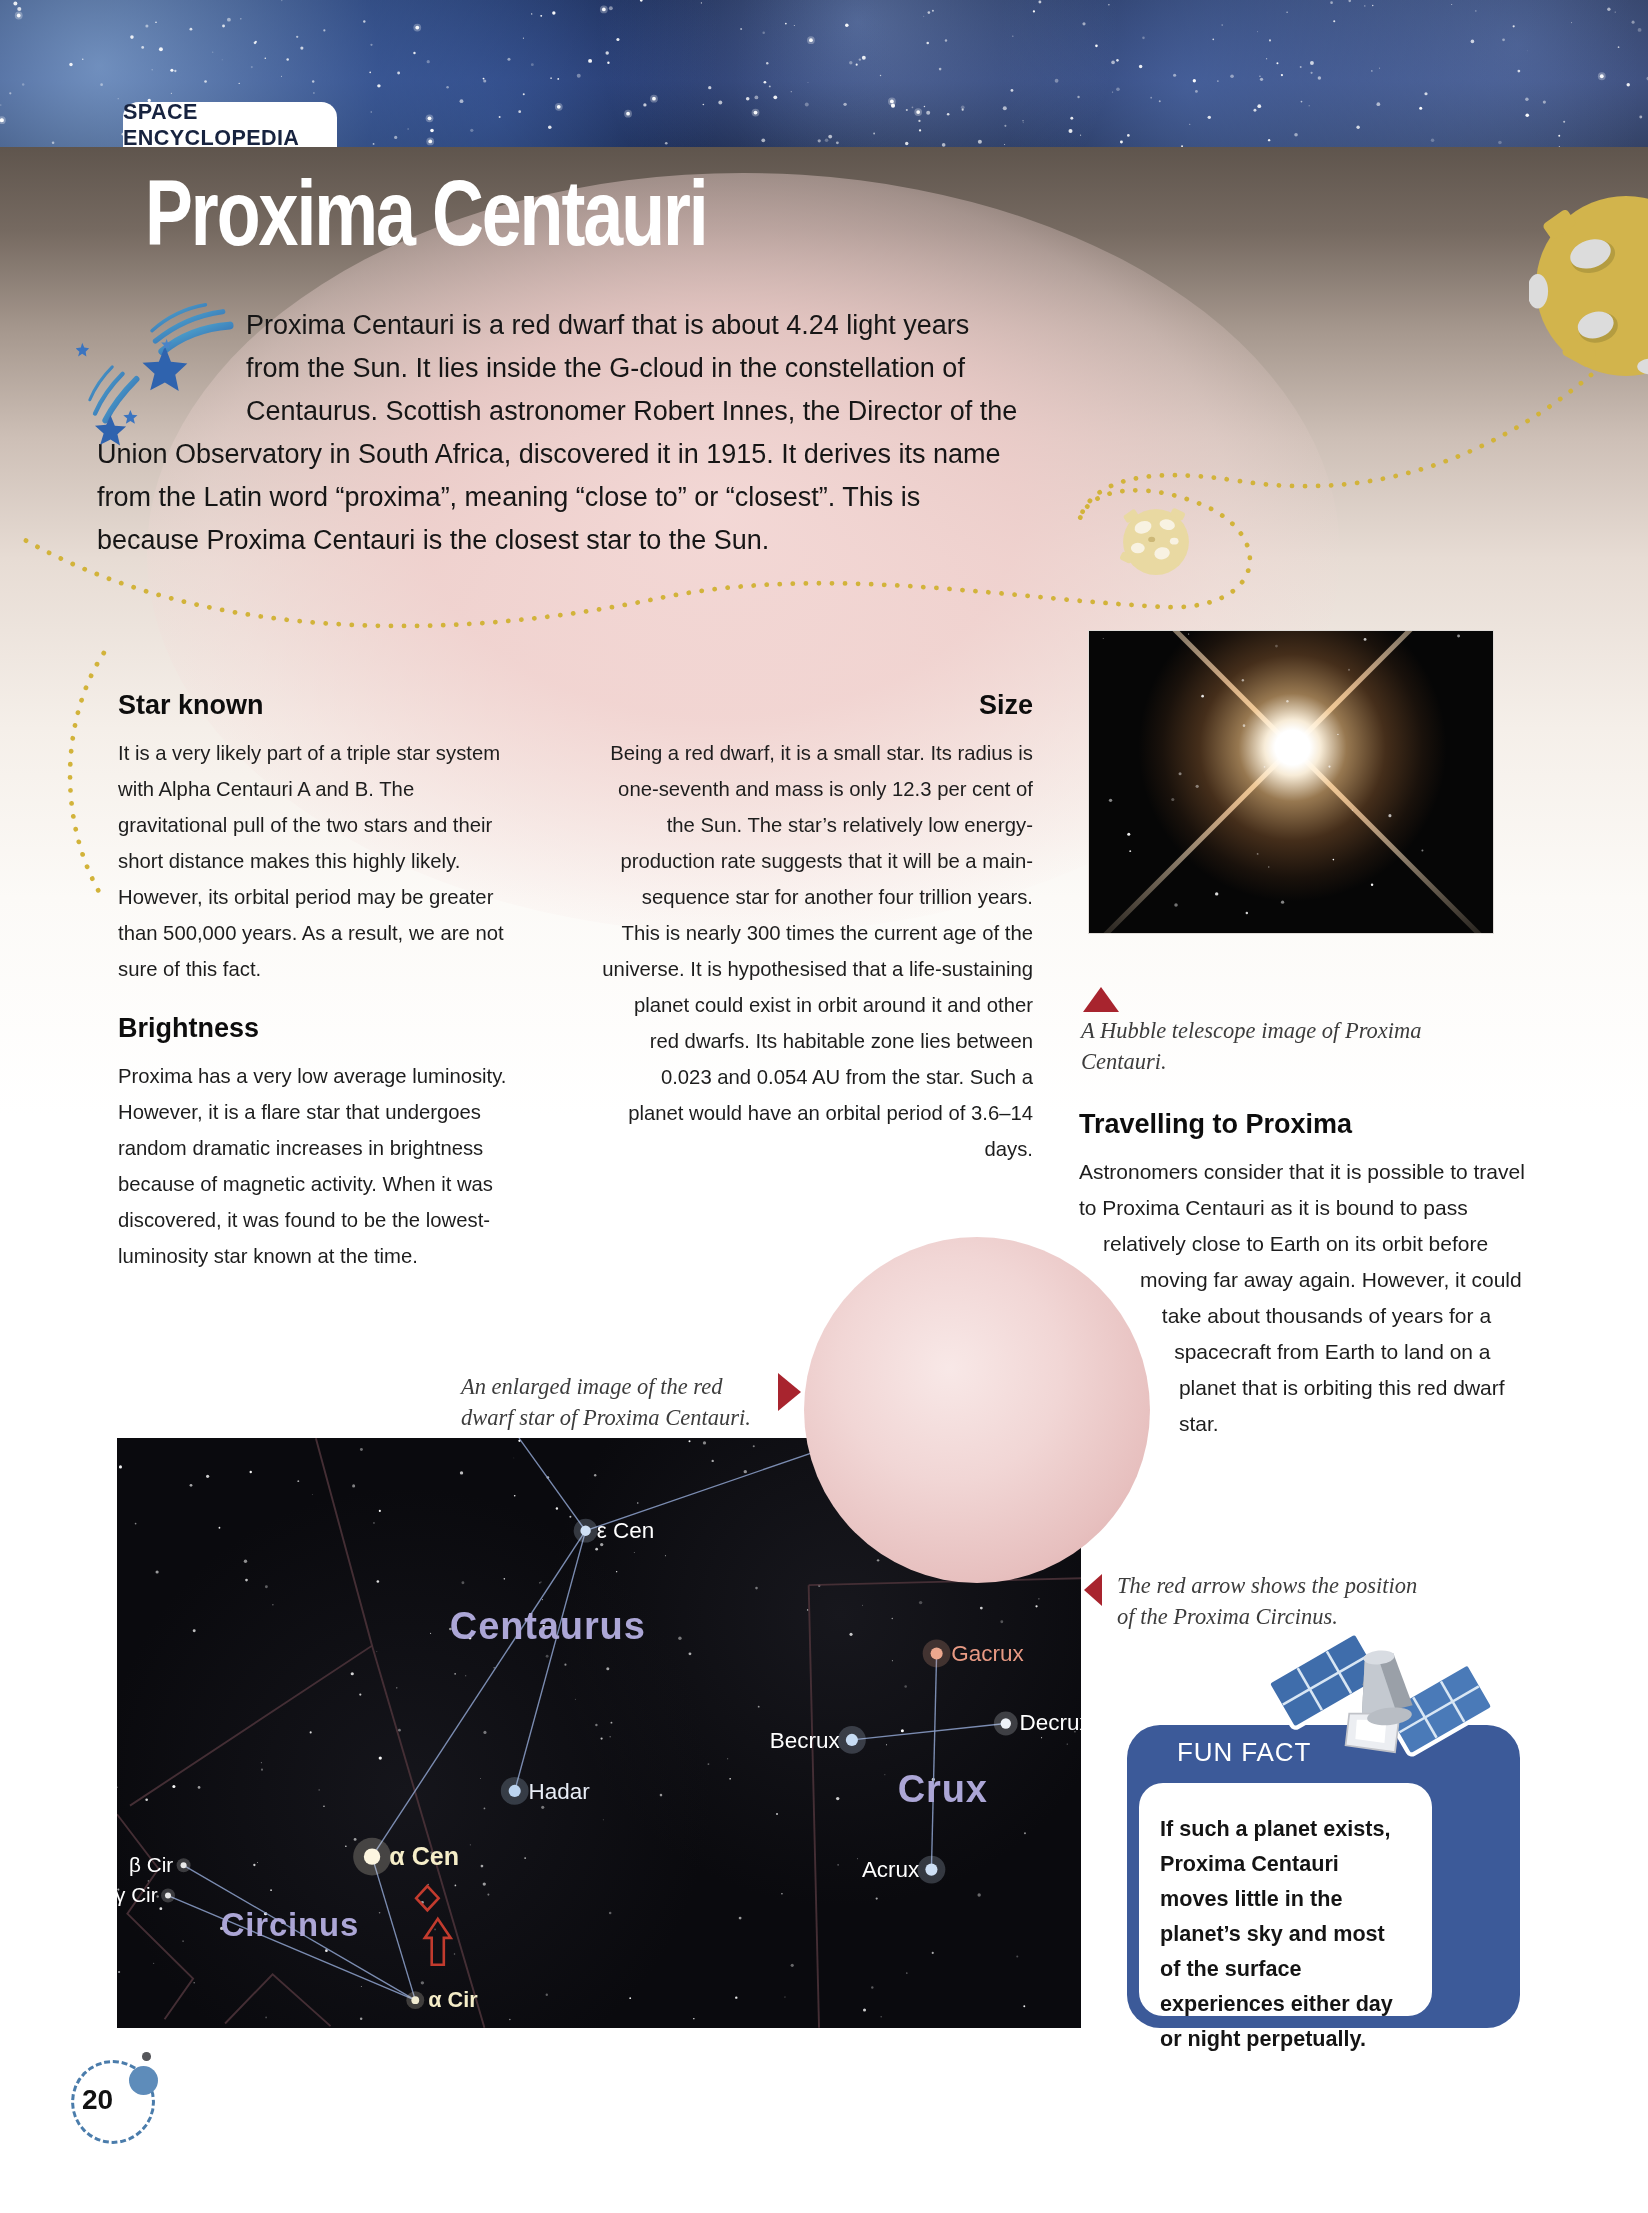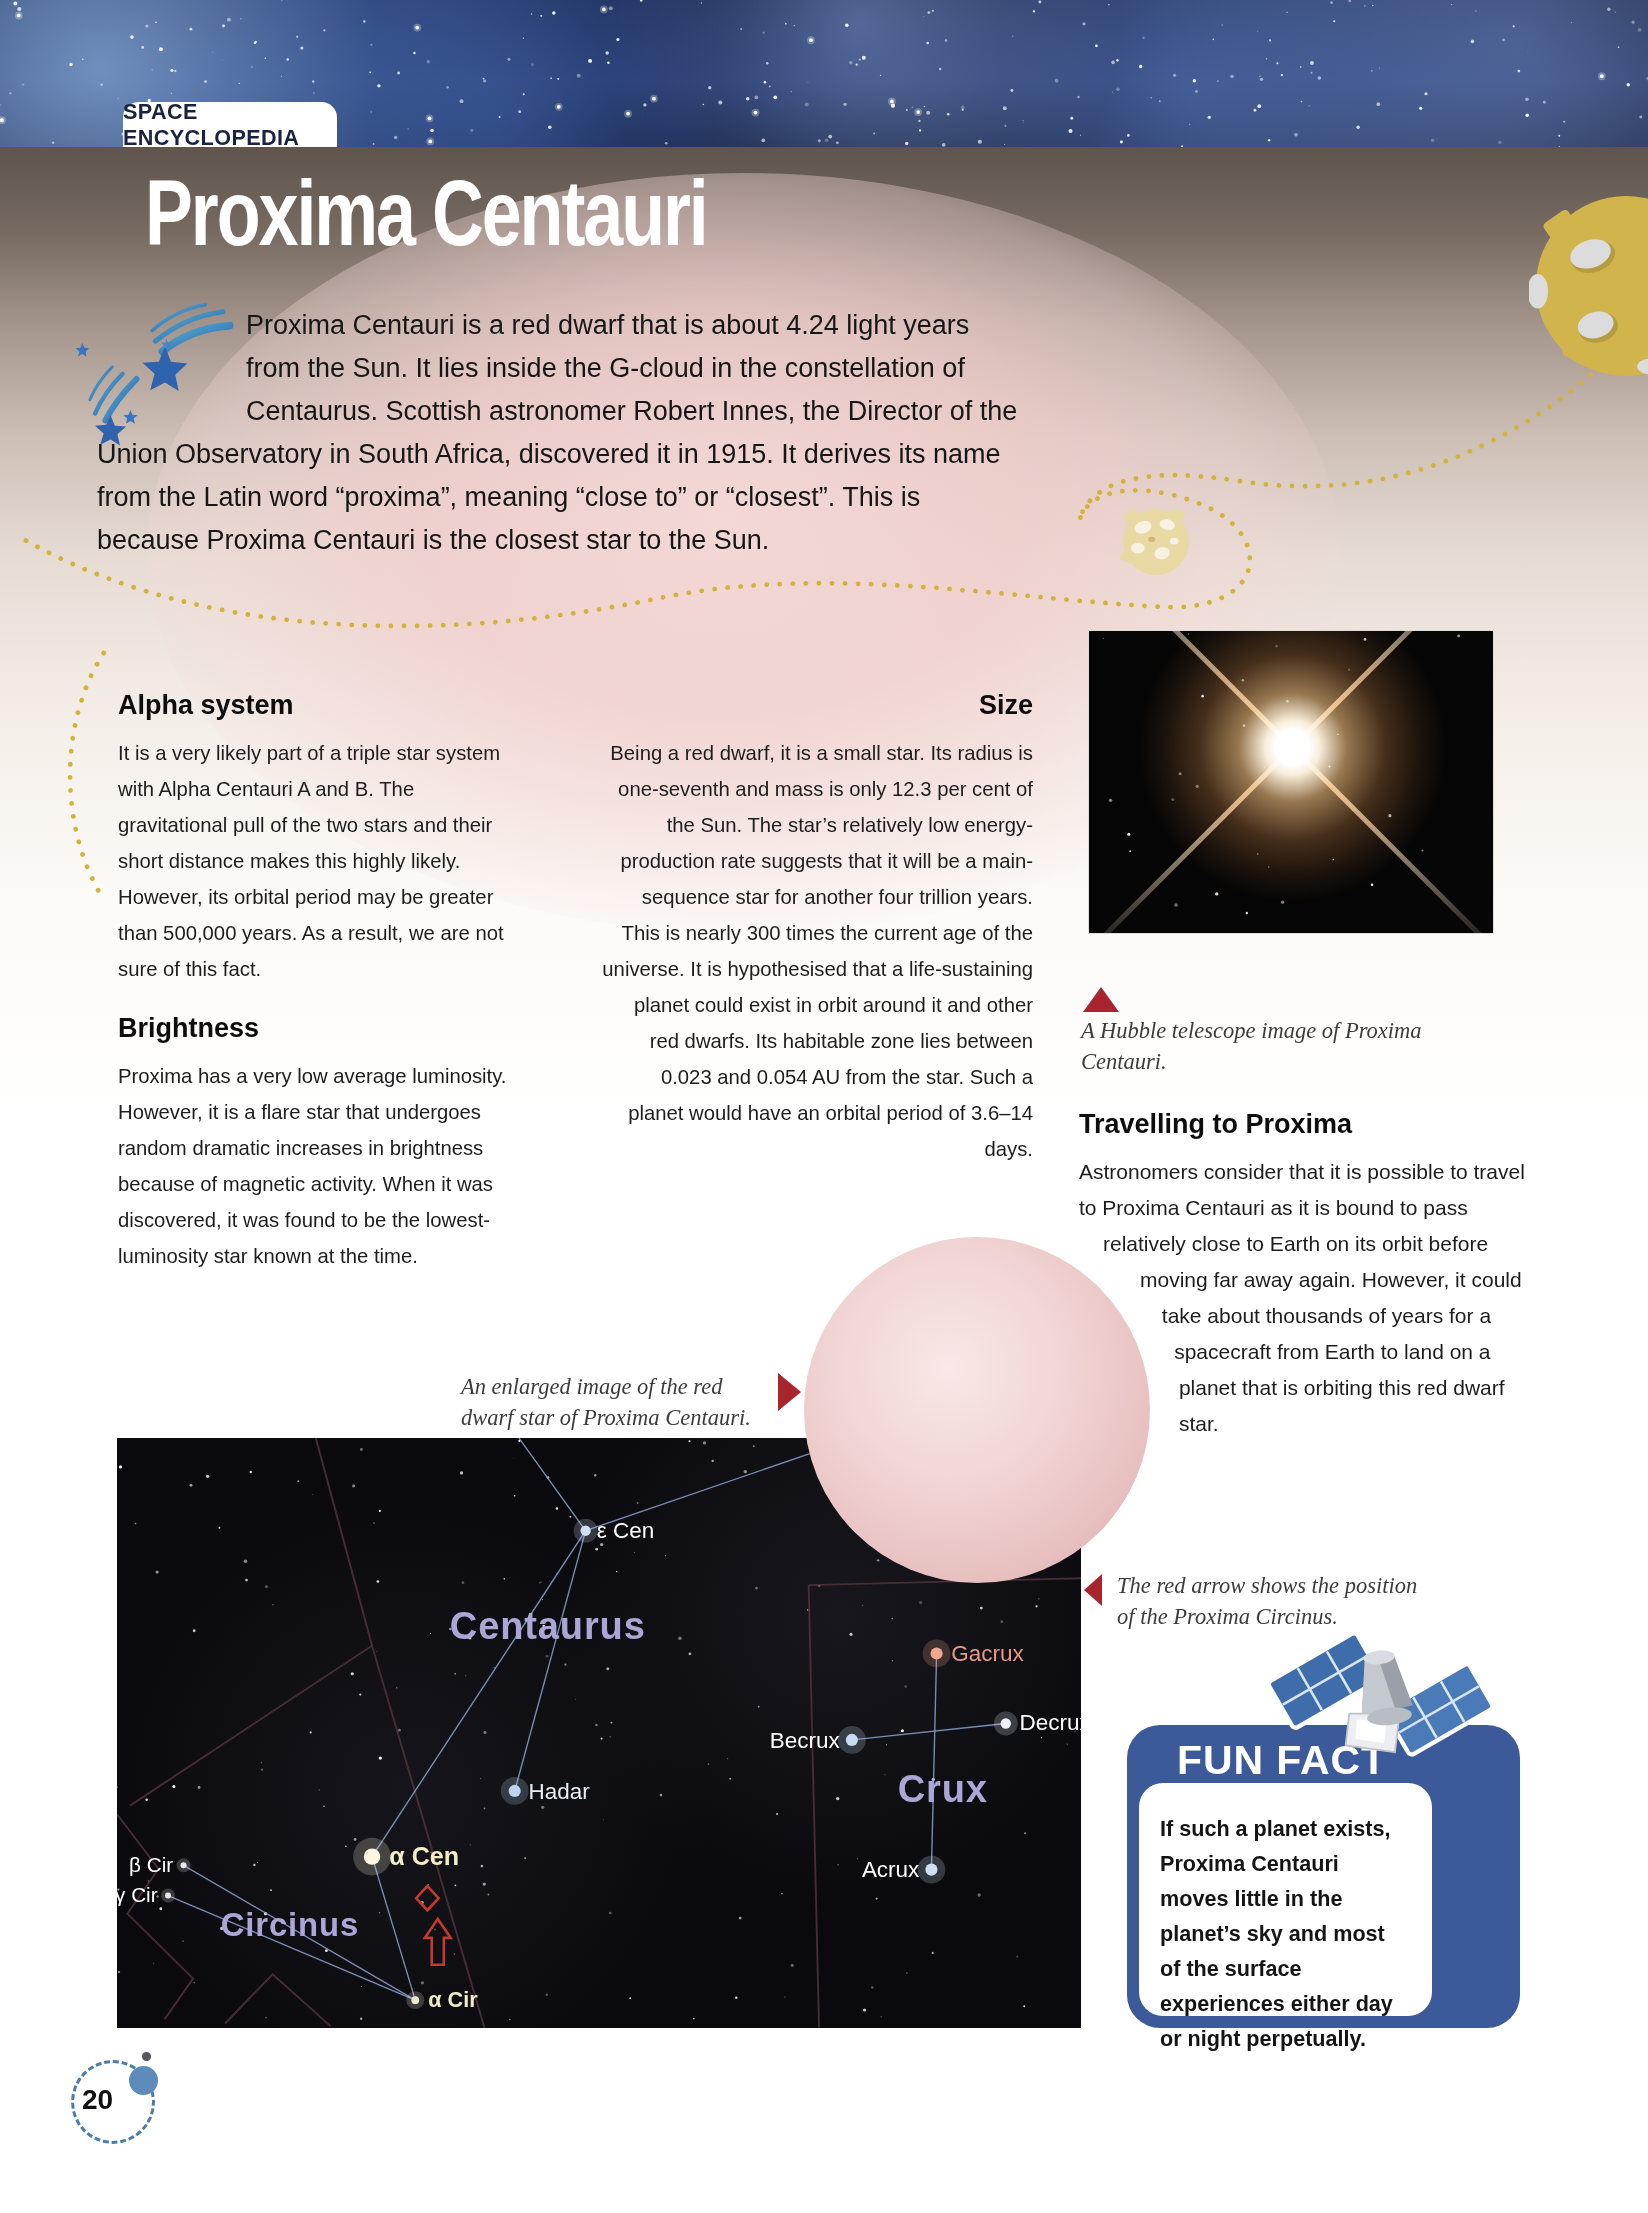--- a/index.html
+++ b/index.html
@@ -68,21 +68,21 @@
   .red-dwarf{position:absolute;left:804px;top:1237px;width:346px;height:346px;border-radius:50%;z-index:4;
     background:radial-gradient(circle at 42% 38%, #f8e8e7 0%, #f1d6d5 38%, #e7c0bf 72%, #dcaaaa 96%);}
   
   .star-map{position:absolute;left:117px;top:1438px;width:964px;height:590px;z-index:3;
     background:radial-gradient(circle at 30% 60%, #15151b 0%, rgba(10,10,14,0) 40%),
                radial-gradient(circle at 75% 30%, #17171d 0%, rgba(10,10,14,0) 35%),#0a0a0e;}
   .star-map svg{position:absolute;left:0;top:0;font-family:"Liberation Sans", sans-serif;}
   
   .fun-fact{position:absolute;left:1127px;top:1725px;width:393px;height:303px;background:#3c5a99;
     border-radius:33px;z-index:5;}
-  .fun-fact .label{position:absolute;left:50px;top:12px;color:#ffffff;font-size:41px;font-weight:bold;letter-spacing:0.9px;}
+  .fun-fact .label{position:absolute;left:50px;top:12px;color:#ffffff;font-size:26px;font-weight:normal;letter-spacing:0.9px;}
   .fun-fact .inner{position:absolute;left:12px;top:58px;width:293px;height:233px;background:#ffffff;border-radius:24px;}
   .fun-fact .inner p{margin:0;padding:28px 26px 0 21px;font-size:21.6px;font-weight:bold;line-height:35px;color:#141414;}
   .satellite{position:absolute;left:1269px;top:1627px;width:229px;height:156px;z-index:6;}
   
   .page-num{position:absolute;left:71px;top:2060px;width:78px;height:78px;border:3px dashed #4a7cab;
     border-radius:50%;z-index:5;}
   .page-num span{position:absolute;left:8px;top:21px;font-size:28px;font-weight:bold;color:#111;}
   .page-dot-big{position:absolute;left:129px;top:2066px;width:29px;height:29px;border-radius:50%;
     background:#5e8cba;z-index:6;}
   .page-dot-small{position:absolute;left:142px;top:2052px;width:8.6px;height:8.6px;border-radius:50%;
@@ -420,21 +420,21 @@
     <path d="M84,168 l3,7 8,1 -6,5 2,8 -7,-4 -7,4 2,-8 -6,-5 8,-1 Z" fill="#3a74c0" transform="scale(0.75)"></path>
     <path d="M150,62 l2,6 7,0 -5,5 1,6 -5,-3 -6,3 2,-6 -5,-5 7,0 Z" fill="#4a84c8" transform="scale(0.7)"></path>
   </svg>
 
   <div class="intro">
     <span class="icon-spacer"></span>
     <span>Proxima Centauri is a red dwarf that is about 4.24 light years from the Sun. It lies inside the G-cloud in the constellation of Centaurus. Scottish astronomer Robert Innes, the Director of the Union Observatory in South Africa, discovered it in 1915. It derives its name from the Latin word “proxima”, meaning “close to” or “closest”. This is because Proxima Centauri is the closest star to the Sun.</span>
   </div>
 
   <div class="col" id="col-left">
-    <h2>Alpha system</h2>
+    <h2>Star known</h2>
     <p>It is a very likely part of a triple star system with Alpha Centauri A and B. The gravitational pull of the two stars and their short distance makes this highly likely. However, its orbital period may be greater than 500,000 years. As a result, we are not sure of this fact.</p>
     <h2>Brightness</h2>
     <p>Proxima has a very low average luminosity. However, it is a flare star that undergoes random dramatic increases in brightness because of magnetic activity. When it was discovered, it was found to be the lowest-luminosity star known at the time.</p>
   </div>
 
   <div class="col" id="col-mid">
     <h2>Size</h2>
     <p>Being a red dwarf, it is a small star. Its radius is one-seventh and mass is only 12.3 per cent of the Sun. The star’s relatively low energy-production rate suggests that it will be a main-sequence star for another four trillion years. This is nearly 300 times the current age of the universe. It is hypothesised that a life-sustaining planet could exist in orbit around it and other red dwarfs. Its habitable zone lies between 0.023 and 0.054 AU from the star. Such a planet would have an orbital period of 3.6–14 days.</p>
   </div>
 

